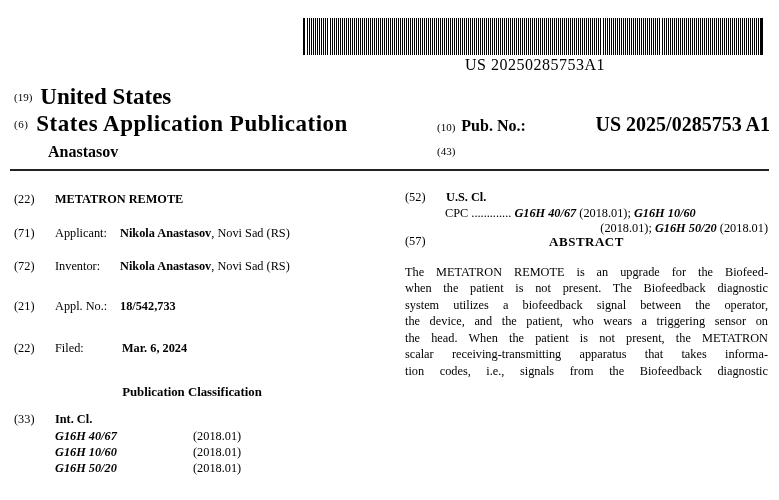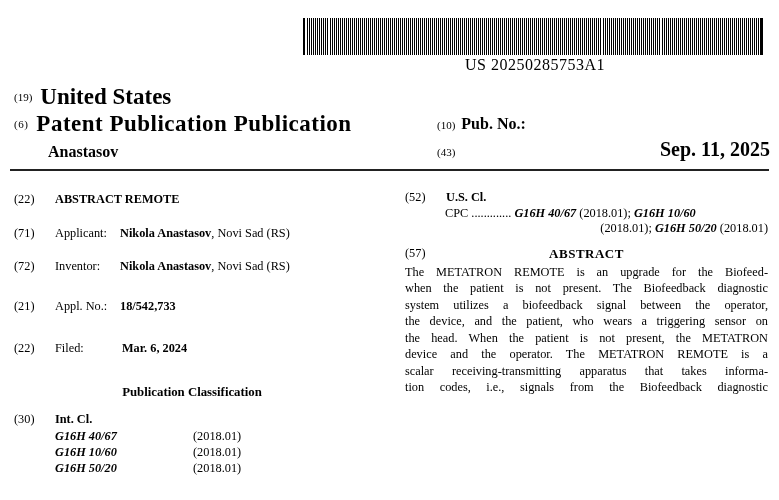--- a/index.html
+++ b/index.html
@@ -51,21 +51,21 @@
   .sec-intcl{top:412px;}
   .intcl-entry{position:relative;height:16px;}
   .intcl-code{position:absolute;left:41px;}
   .intcl-date{position:absolute;left:179px;}
 
   
   .rcol{left:405px;width:363px;}
   .sec-uscl{top:190px;}
   .uscl-cpc{position:absolute;left:40px;top:16px;width:323px;white-space:nowrap;}
   .uscl-line2{position:absolute;left:0;top:31px;width:363px;text-align:right;white-space:nowrap;}
-  .sec-abs-head{top:246px;height:16px;}
+  .sec-abs-head{top:234px;height:16px;}
   .abs-heading{position:absolute;left:0;width:100%;text-align:center;font-weight:bold;font-size:13px;letter-spacing:.5px;}
   .abstract{top:264px;line-height:16.45px;font-size:12.3px;}
   .abstract .jl{text-align:justify;text-align-last:justify;}
   .abstract .ll{text-align:left;}
 </style>
 </head>
 <body>
 
 <div class="abs barcode-wrap">
   <div class="barcode-bars">
@@ -523,40 +523,40 @@
       <i class="s" style="width:1px"></i>
       <i class="b" style="width:3px"></i>
     </div>
   <div class="barcode-text">US 20250285753A1</div>
 </div>
 
 <div class="abs hdr-line1">
   <span class="hdr-num">(19)</span><span>United States</span>
 </div>
 <div class="abs hdr-line2">
-  <span class="hdr-num">(6)</span><span>Patent Publication Publication</span>
+  <span class="hdr-num">(6)</span><span>States Application Publication</span>
 </div>
 <div class="abs hdr-author">Anastasov</div>
 
 <div class="abs hdr-right">
   <div class="row">
     <span class="hdr-num">(10)</span>
     <span class="lbl">Pub. No.:</span>
+    <span class="val">US 2025/0285753 A1</span>
   </div>
   <div class="row">
     <span class="hdr-num">(43)</span>
-    <span class="val">Sep. 11, 2025</span>
   </div>
 </div>
 
 <div class="abs rule"></div>
 
 <div class="abs lcol-row fs sec-title">
   <span class="num">(22)</span>
-  <span class="lbl-col bold">ABSTRACT REMOTE</span>
+  <span class="lbl-col bold">METATRON REMOTE</span>
 </div>
 
 <div class="abs lcol-row fs sec-applicant">
   <span class="num">(71)</span>
   <span class="lbl-col">Applicant:</span>
   <span class="val-col" style="left:106px;"><b>Nikola Anastasov</b><span>, Novi Sad (RS)</span></span>
 </div>
 
 <div class="abs lcol-row fs sec-inventor">
   <span class="num">(72)</span>
@@ -572,21 +572,21 @@
 
 <div class="abs lcol-row fs sec-filed">
   <span class="num">(22)</span>
   <span class="lbl-col">Filed:</span>
   <span class="val-col bold" style="left:108px;">Mar. 6, 2024</span>
 </div>
 
 <div class="abs pub-class">Publication Classification</div>
 
 <div class="abs lcol-row fs sec-intcl">
-  <span class="num">(30)</span>
+  <span class="num">(33)</span>
   <span class="lbl-col bold">Int. Cl.</span>
   <div style="position:relative;top:17px;">
     <div class="intcl-entry">
       <span class="intcl-code bi">G16H 40/67</span>
       <span class="intcl-date">(2018.01)</span>
     </div>
     <div class="intcl-entry">
       <span class="intcl-code bi">G16H 10/60</span>
       <span class="intcl-date">(2018.01)</span>
     </div>
@@ -618,16 +618,15 @@
   <span class="num">(57)</span>
   <span class="abs-heading">ABSTRACT</span>
 </div>
 
 <div class="abs rcol abstract">
   <div class="jl">The METATRON REMOTE is an upgrade for the Biofeed-</div>
   <div class="jl">when the patient is not present. The Biofeedback diagnostic</div>
   <div class="jl">system utilizes a biofeedback signal between the operator,</div>
   <div class="jl">the device, and the patient, who wears a triggering sensor on</div>
   <div class="jl">the head. When the patient is not present, the METATRON</div>
-  <div class="jl">device and the operator. The METATRON REMOTE is a</div>
   <div class="jl">scalar receiving-transmitting apparatus that takes informa-</div>
   <div class="jl">tion codes, i.e., signals from the Biofeedback diagnostic</div>
 </div>
 
 </body></html>

